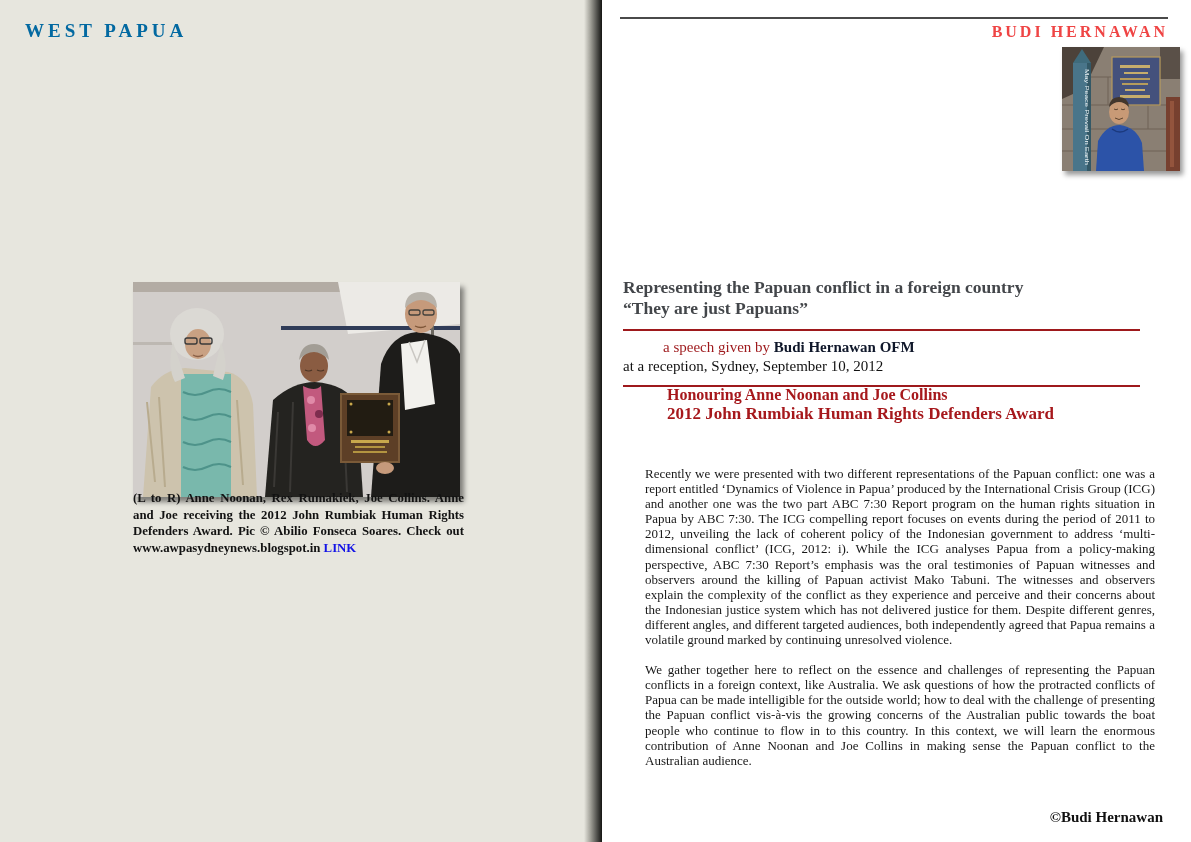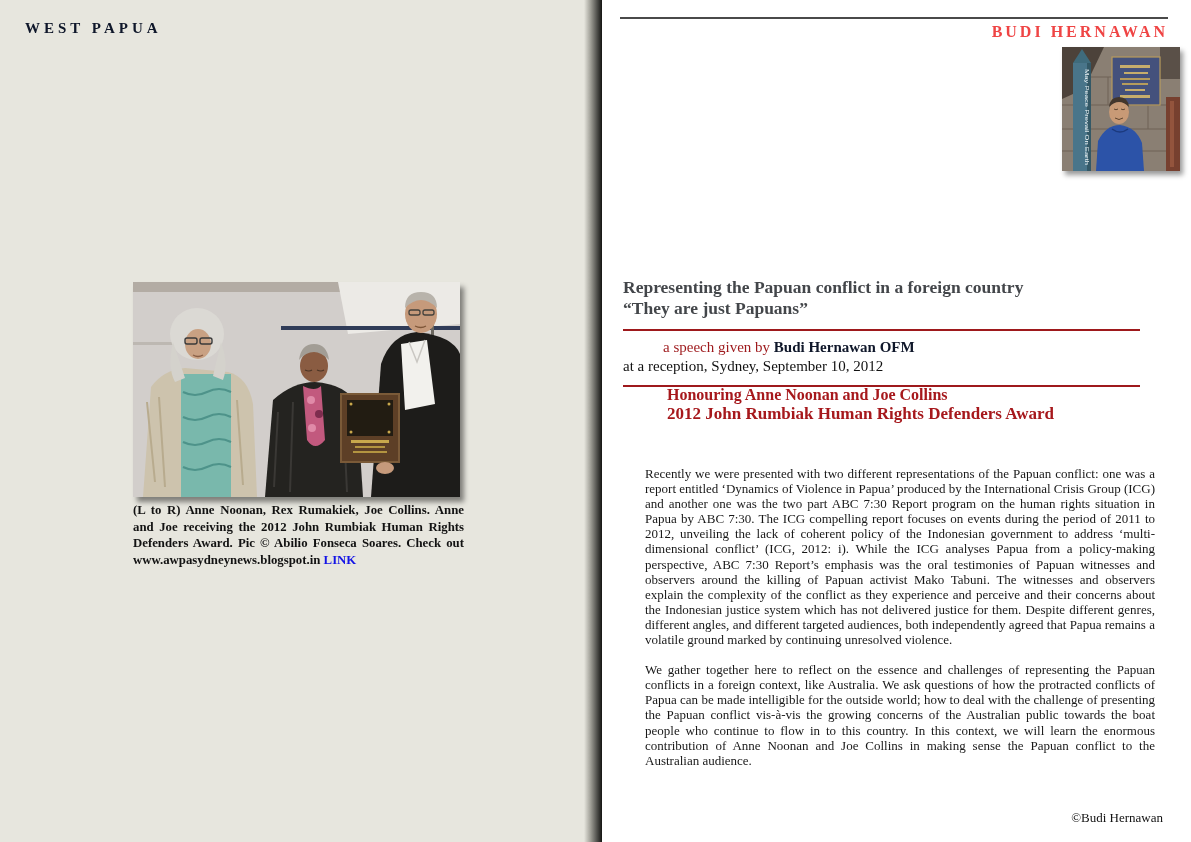--- a/index.html
+++ b/index.html
@@ -3,32 +3,32 @@
 <meta charset="utf-8">
 <style>
   html,body{margin:0;padding:0;}
   body{width:1191px;height:842px;position:relative;overflow:hidden;
        font-family:"Liberation Serif", serif; background:#fff;}
   .page-left{position:absolute;left:0;top:0;width:585px;height:842px;background:#e7e6de;}
   .gutter{position:absolute;left:584px;top:0;width:18px;height:842px;
           background:linear-gradient(to right,#e7e6de 0%,#a3a29a 35%,#4a4a46 75%,#141412 100%);}
   .page-right{position:absolute;left:602px;top:0;width:589px;height:842px;background:#ffffff;}
 
-  .hdr-left{position:absolute;left:25px;top:20px;font-size:15px;font-weight:bold;
-            letter-spacing:4px;color:#0f172a;}
+  .hdr-left{position:absolute;left:25px;top:20px;font-size:19px;font-weight:bold;
+            letter-spacing:4px;color:#0369a1;}
   .hdr-right{position:absolute;left:618px;top:23px;width:550px;text-align:right;
              font-size:16px;font-weight:bold;letter-spacing:3px;color:#ef4444;}
   .top-rule{position:absolute;left:620px;top:17px;width:548px;height:2px;background:#4a4a4a;}
 
   .award-photo{position:absolute;left:133px;top:282px;width:327px;height:215px;
                box-shadow:4px 5px 5px rgba(0,0,0,.45);}
   .author-photo{position:absolute;left:1062px;top:47px;width:118px;height:124px;
                 box-shadow:3px 4px 5px rgba(0,0,0,.4);}
 
-  .caption{position:absolute;left:133px;top:502px;width:331px;font-size:12.8px;
+  .caption{position:absolute;left:133px;top:490px;width:331px;font-size:12.8px;
            font-weight:bold;line-height:16.6px;text-align:justify;color:#121212;}
   .caption .link{color:#1414e6;text-decoration:none;font-weight:bold;cursor:pointer;}
 
   .title-block{position:absolute;left:623px;top:277px;width:545px;
                font-size:17.5px;font-weight:bold;color:#43464a;line-height:21px;}
   .red-rule{position:absolute;height:2px;background:#9e191c;}
   .rule-1{left:623px;top:329px;width:517px;}
   .rule-2{left:623px;top:385px;width:517px;}
 
   .byline{position:absolute;left:623px;top:338px;width:545px;font-size:15px;line-height:19px;}
@@ -39,21 +39,21 @@
   .heading-block{position:absolute;left:623px;top:386px;width:545px;color:#a6181c;font-weight:bold;margin-left:44px;}
   .heading-1{font-size:16px;line-height:18px;}
   .heading-2{font-size:13.5px;line-height:16px;}
   .heading-3{font-size:17px;line-height:20px;}
 
   .body-text{position:absolute;left:645px;top:466px;width:518px;font-size:13px;
              line-height:15.1px;text-align:justify;color:#181818;}
   .body-text p{margin:0 8px 15px 0;}
 
   .footer{position:absolute;left:763px;top:811px;width:400px;text-align:right;color:#111;}
-  .footer-1{font-size:13px;font-weight:normal;line-height:13px;}
+  .footer-1{font-size:15px;font-weight:bold;line-height:13px;}
   .footer-2{font-size:10.5px;font-weight:bold;line-height:12px;}
 </style>
 </head>
 <body>
 
 <div class="page-left">
   <div class="hdr-left">WEST PAPUA</div>
 
   <svg class="award-photo" viewBox="0 0 327 215" preserveAspectRatio="none">
     <rect x="0" y="0" width="327" height="215" fill="#d2cecb"></rect>

